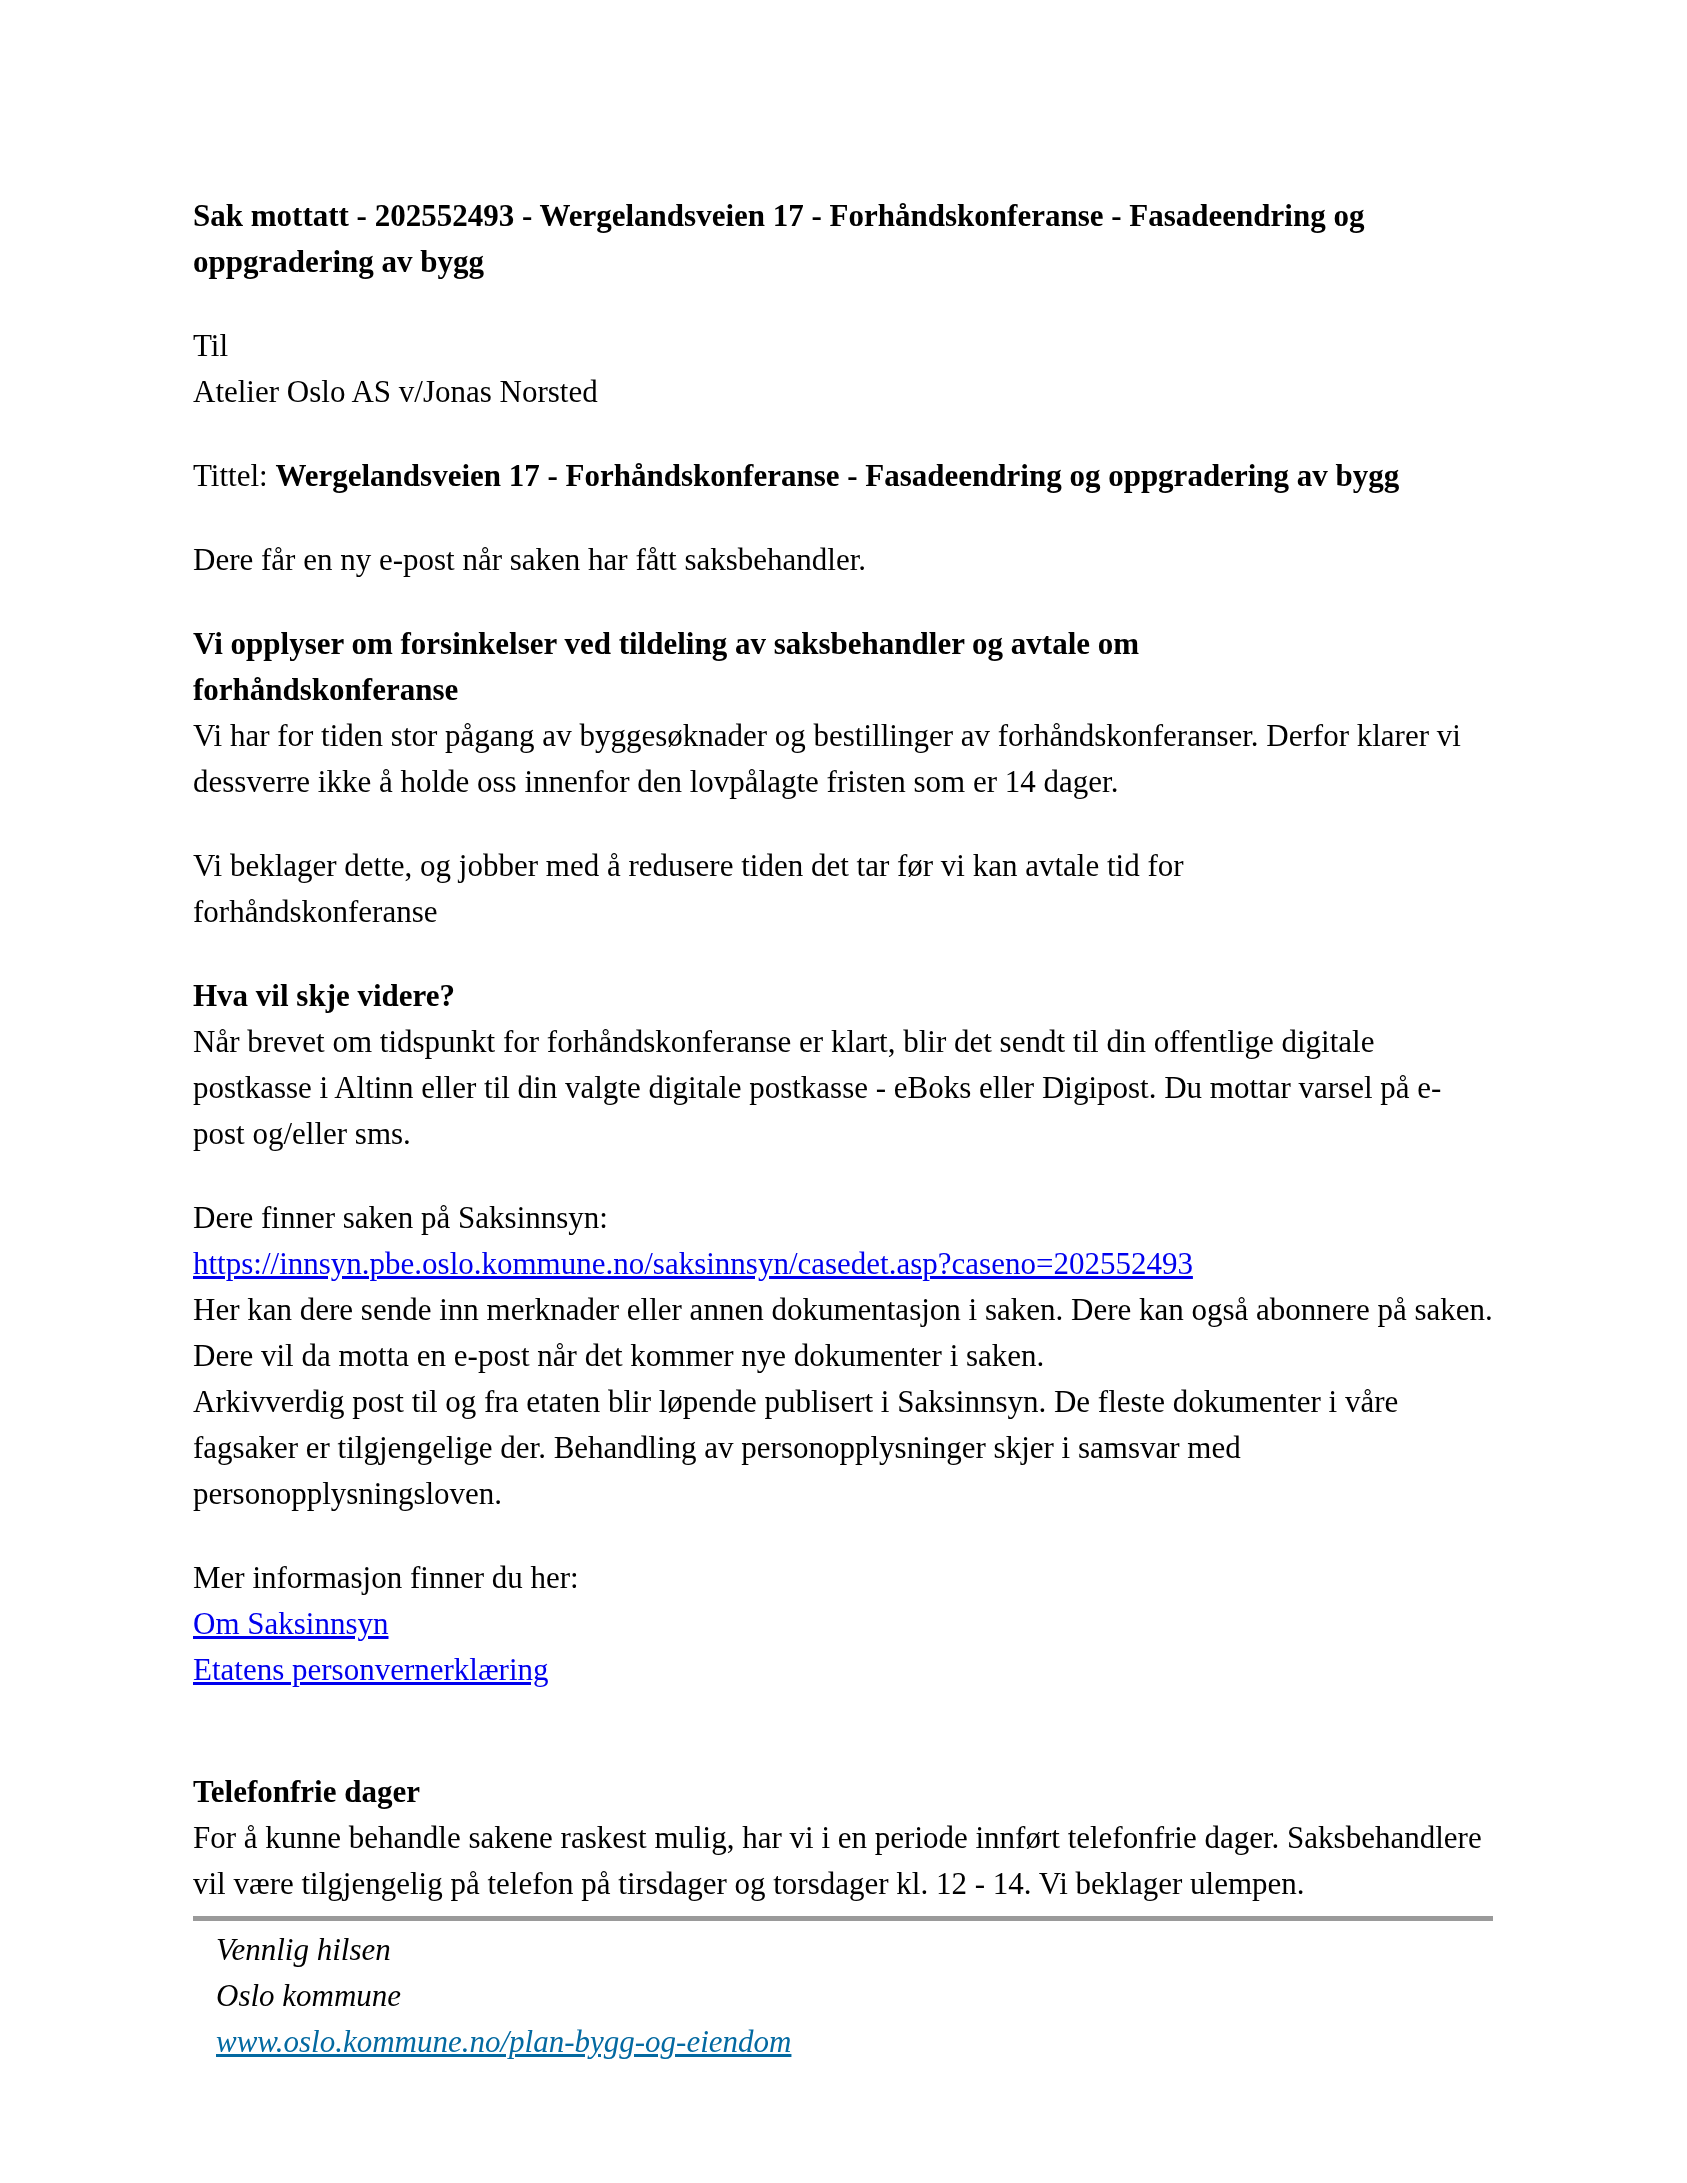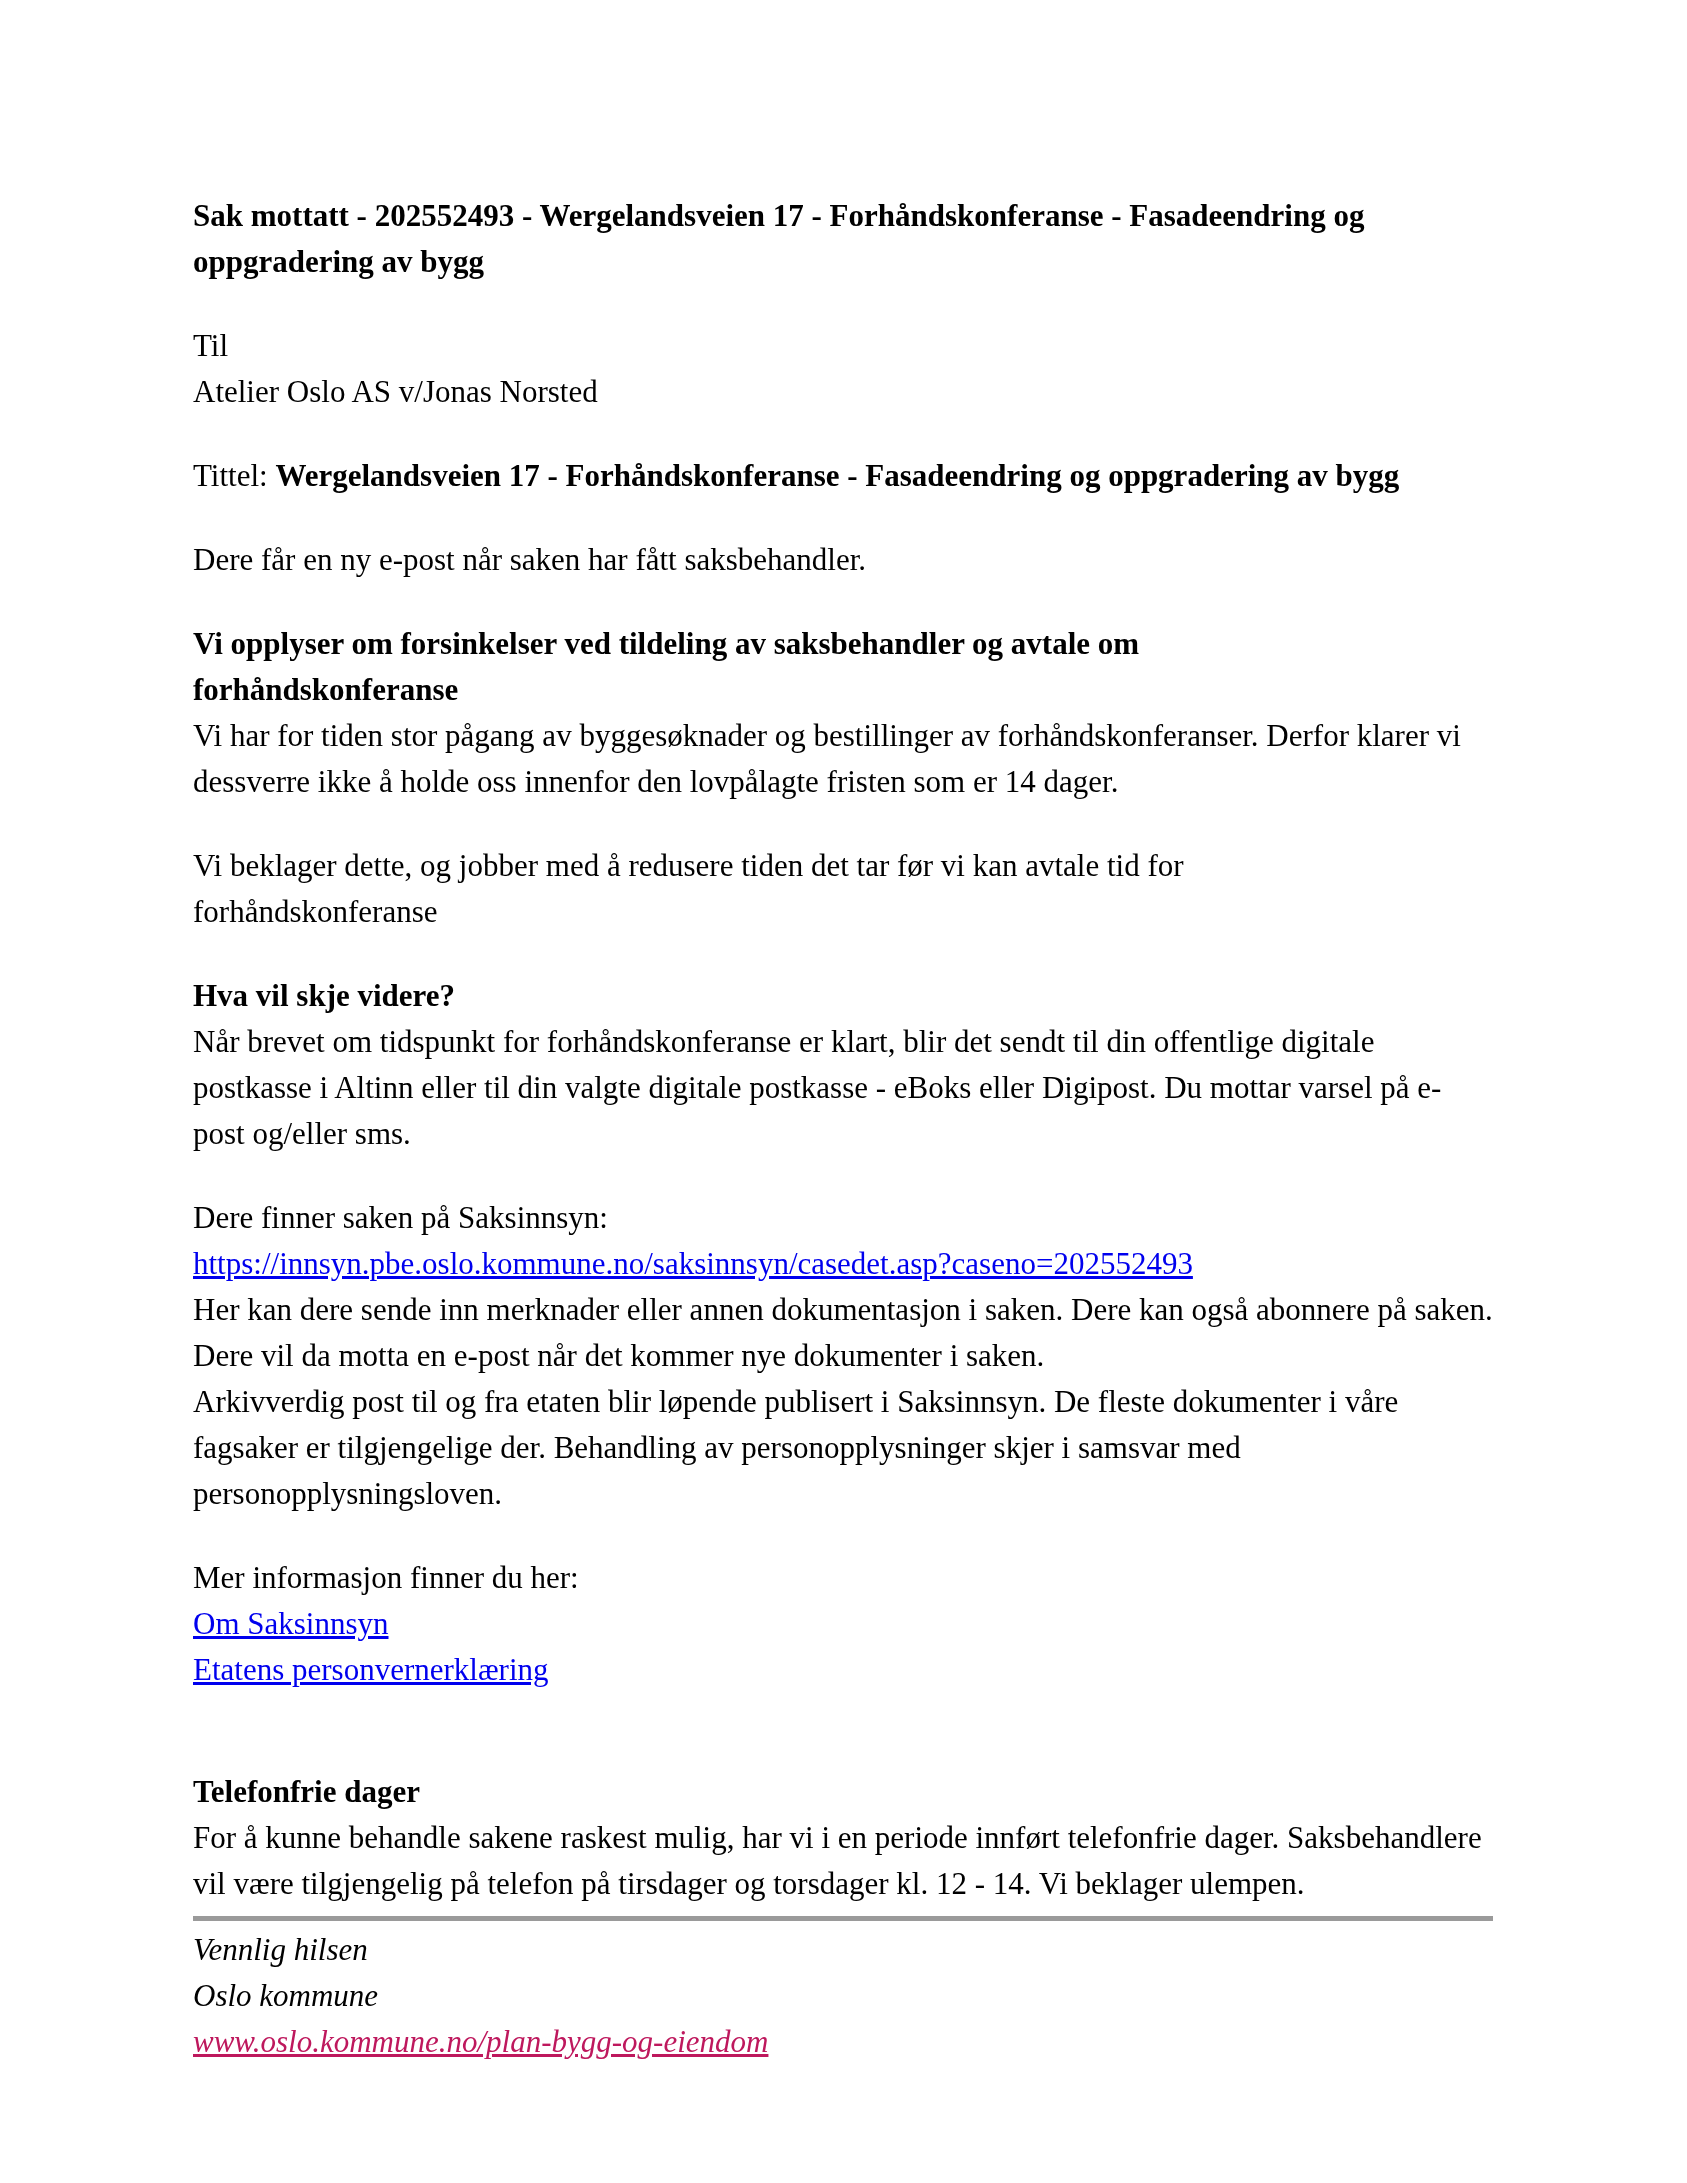--- a/index.html
+++ b/index.html
@@ -8,22 +8,22 @@
     position: absolute; left: 193px; top: 193px; width: 1290px;
     font-family: "Liberation Serif", serif;
     font-size: 31px; line-height: 46px; color: #000;
   }
   p { margin: 0; }
   .gap { height: 38px; }
   .gap2 { height: 76px; }
   b { font-weight: bold; }
   a { color: #0000ee; text-decoration: underline; }
   .hr { height: 4.6px; background: #9a9a9a; margin: 9.3px 0 6.6px 0; width: 1300px; }
-  .sig { font-style: italic; }
-  .sig a { color: #be185d; }
+  .sig { font-style: italic; margin-left: 23px; }
+  .sig a { color: #0369a1; }
 </style>
 </head>
 <body>
 
 <div class="page">
   <p><b>Sak mottatt - 202552493 - Wergelandsveien 17 - Forhåndskonferanse - Fasadeendring og oppgradering av bygg</b></p>
   <div class="gap"></div>
 
   <p>Til</p>
   <p>Atelier Oslo AS v/Jonas Norsted</p>

